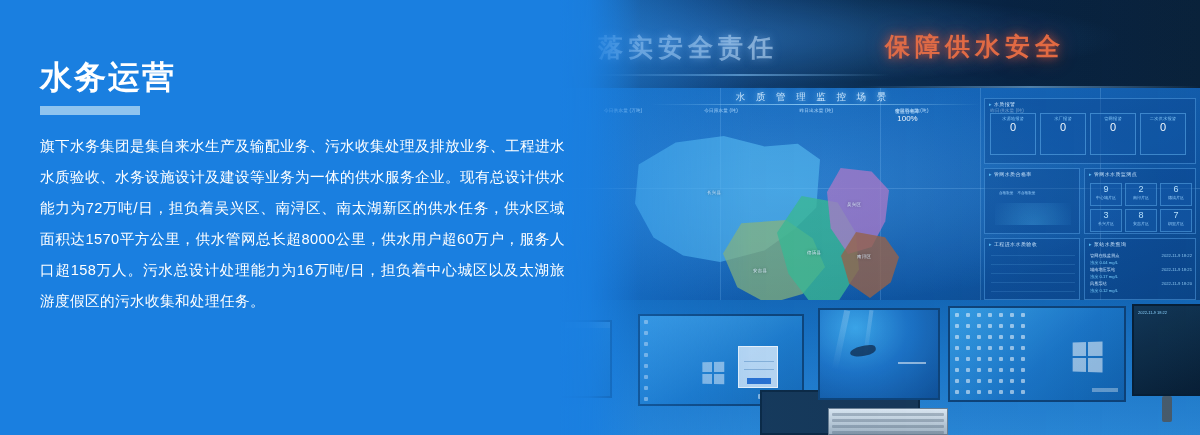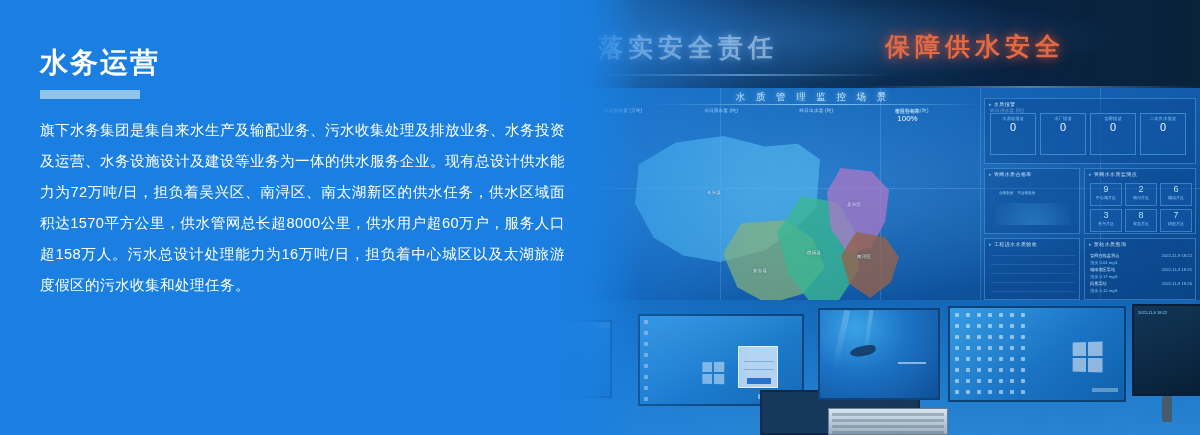--- a/index.html
+++ b/index.html
@@ -16,25 +16,26 @@
   }
 
   
   #left-panel {
     position: absolute;
     left: 40px; top: 48px;
     width: 540px;
     z-index: 40;
   }
   #page-title {
-    font-size: 28px;
+    font-size: 32px;
     font-weight: bold;
     color: #ffffff;
     letter-spacing: 2px;
     line-height: 1.1;
+    margin-top: 12px;
   }
   #title-underline {
     width: 100px; height: 9px;
     background: #8fc4ef;
     margin-top: 11px;
     margin-bottom: 16px;
   }
   #body-text {
     font-size: 14.6px;
     line-height: 31px;
@@ -254,21 +255,21 @@
   .spk { position:absolute; width:10px; height:26px; background:#4a5a68; border-radius:2px;}
 </style>
 </head>
 <body>
 
 <div id="banner">
 
   <div id="left-panel">
     <h1 id="page-title">水务运营</h1>
     <div id="title-underline"></div>
-    <p id="body-text">旗下水务集团是集自来水生产及输配业务、污水收集处理及排放业务、水务投资及运营、水务设施设计及建设等业务为一体的供水服务企业。现有总设计供水能力为72万吨/日，担负着吴兴区、南浔区、南太湖新区的供水任务，供水区域面积达1570平方公里，供水管网总长超8000公里，供水用户超60万户，服务人口超158万人。污水总设计处理能力为16万吨/日，担负着中心城区以及太湖旅游度假区的污水收集和处理任务。</p>
+    <p id="body-text">旗下水务集团是集自来水生产及输配业务、污水收集处理及排放业务、工程进水水质验收、水务设施设计及建设等业务为一体的供水服务企业。现有总设计供水能力为72万吨/日，担负着吴兴区、南浔区、南太湖新区的供水任务，供水区域面积达1570平方公里，供水管网总长超8000公里，供水用户超60万户，服务人口超158万人。污水总设计处理能力为16万吨/日，担负着中心城区以及太湖旅游度假区的污水收集和处理任务。</p>
   </div>
 
   <div id="photo">
 
     <div class="ceiling"></div>
     <div class="ceiling-vign"></div>
     <div class="ceiling-strip" style="left:30px; top:74px; width:300px;"></div>
     <div class="ceiling-strip" style="left:300px; top:86px; width:340px;"></div>
     <div class="slogan" id="slogan-left">落实安全责任</div>
     <div class="slogan" id="slogan-right">保障供水安全</div>

